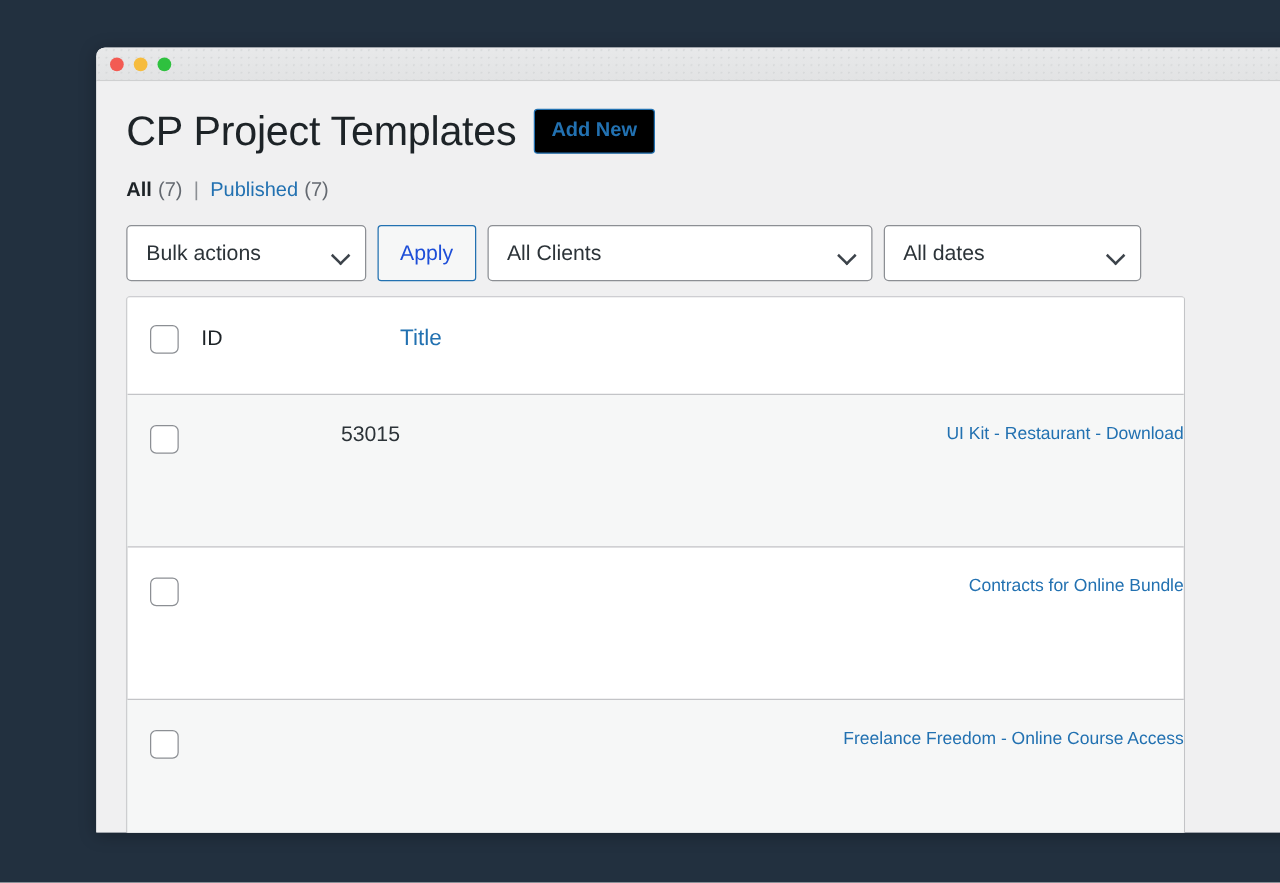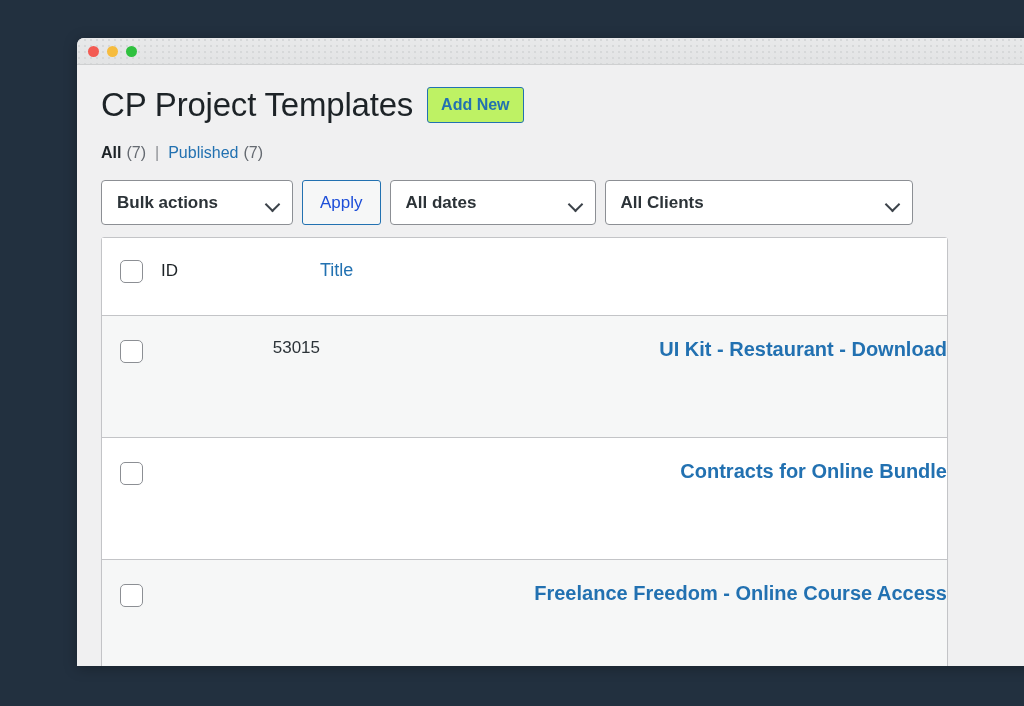--- a/index.html
+++ b/index.html
@@ -64,21 +64,21 @@
     font-size: 33px;
     font-weight: 400;
     color: #1d2327;
     line-height: 1.1;
     letter-spacing: -0.2px;
   }
   .add-new {
     font-size: 16px;
     font-weight: bold;
     color: #2271b1;
-    background: #bef264;
+    background: #000000;
     border: 1px solid #2271b1;
     border-radius: 3px;
     padding: 7px 13px 8px;
     cursor: pointer;
     line-height: 1.2;
     white-space: nowrap;
   }
 
   
   .status-links {
@@ -107,21 +107,20 @@
     background: #fff;
     border: 1px solid #8c8f94;
     border-radius: 4px;
     display: flex;
     align-items: center;
     padding: 0 40px 0 15px;
     font-size: 17px;
     color: #2c3338;
     cursor: pointer;
     white-space: nowrap;
-    font-weight: bold;
   }
   .select .chev {
     position: absolute;
     right: 14px;
     top: 50%;
     width: 11px; height: 11px;
     margin-top: -4px;
     border-right: 2px solid #3c434a;
     border-bottom: 2px solid #3c434a;
     transform: rotate(45deg);
@@ -188,22 +187,22 @@
     display: block;
   }
   .cell-id {
     width: 159px;
     flex: 0 0 159px;
     font-size: 17px;
     color: #2c3338;
   }
   .cell-title {
     flex: 1 1 auto;
-    font-size: 20px;
-    font-weight: bold;
+    font-size: 14px;
+    font-weight: normal;
     color: #2271b1;
     cursor: pointer;
   }
   .row.head .cell-id { font-weight: 400; color: #1d2327; }
   .row.head .cell-title { font-weight: 400; font-size: 18px; color: #2271b1; }
 </style>
 </head>
 <body>
 
 <div class="window">
@@ -230,29 +229,29 @@
     </div>
 
     <div class="filter-bar">
       <div class="select bulk">
         <span>Bulk actions</span>
         <span class="chev"></span>
       </div>
 
       <button class="apply-btn">Apply</button>
 
+      <div class="select clients">
+        <span>All Clients</span>
+        <span class="chev"></span>
+      </div>
+
       <div class="select dates">
         <span>All dates</span>
         <span class="chev"></span>
       </div>
-
-      <div class="select clients">
-        <span>All Clients</span>
-        <span class="chev"></span>
-      </div>
     </div>
 
     <div class="table">
 
       <div class="row head">
         <div class="cell-cb">
           <span class="cb"></span>
         </div>
         <div class="cell-id">ID</div>
         <div class="cell-title">Title</div>

